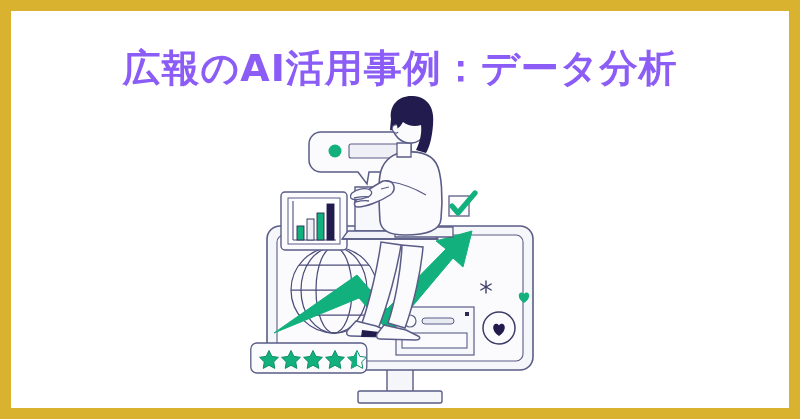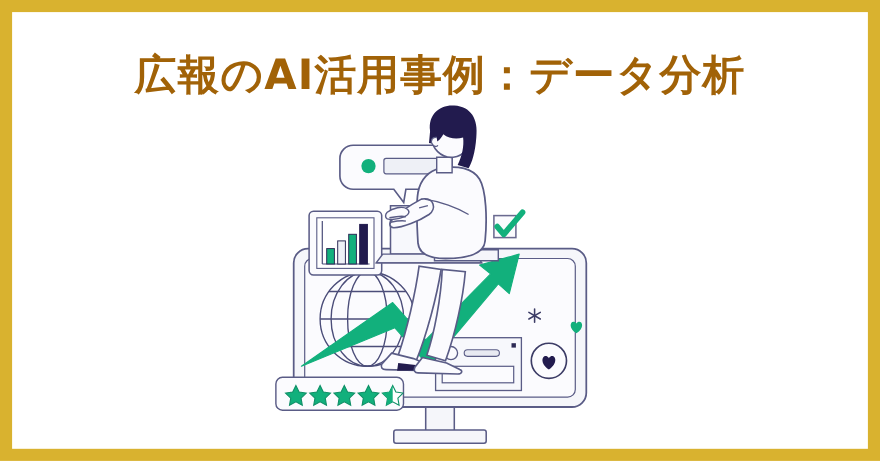--- a/index.html
+++ b/index.html
@@ -22,21 +22,21 @@
     overflow:hidden;
   }
   #title{
     position:absolute;
     left:0; right:0; top:36px;
     text-align:center;
     font-size:38px;
     line-height:1.12;
     font-weight:700;
     letter-spacing:1px;
-    color:#a16207;
+    color:#8b5cf6;
     white-space:nowrap;
     font-family:"DejaVu Sans","Liberation Sans",sans-serif;
   }
   #illus{
     position:absolute;
     left:0; right:0; top:84px; bottom:0;
     display:flex; align-items:flex-start; justify-content:center;
   }
   #illus svg{ display:block; }
 </style>

